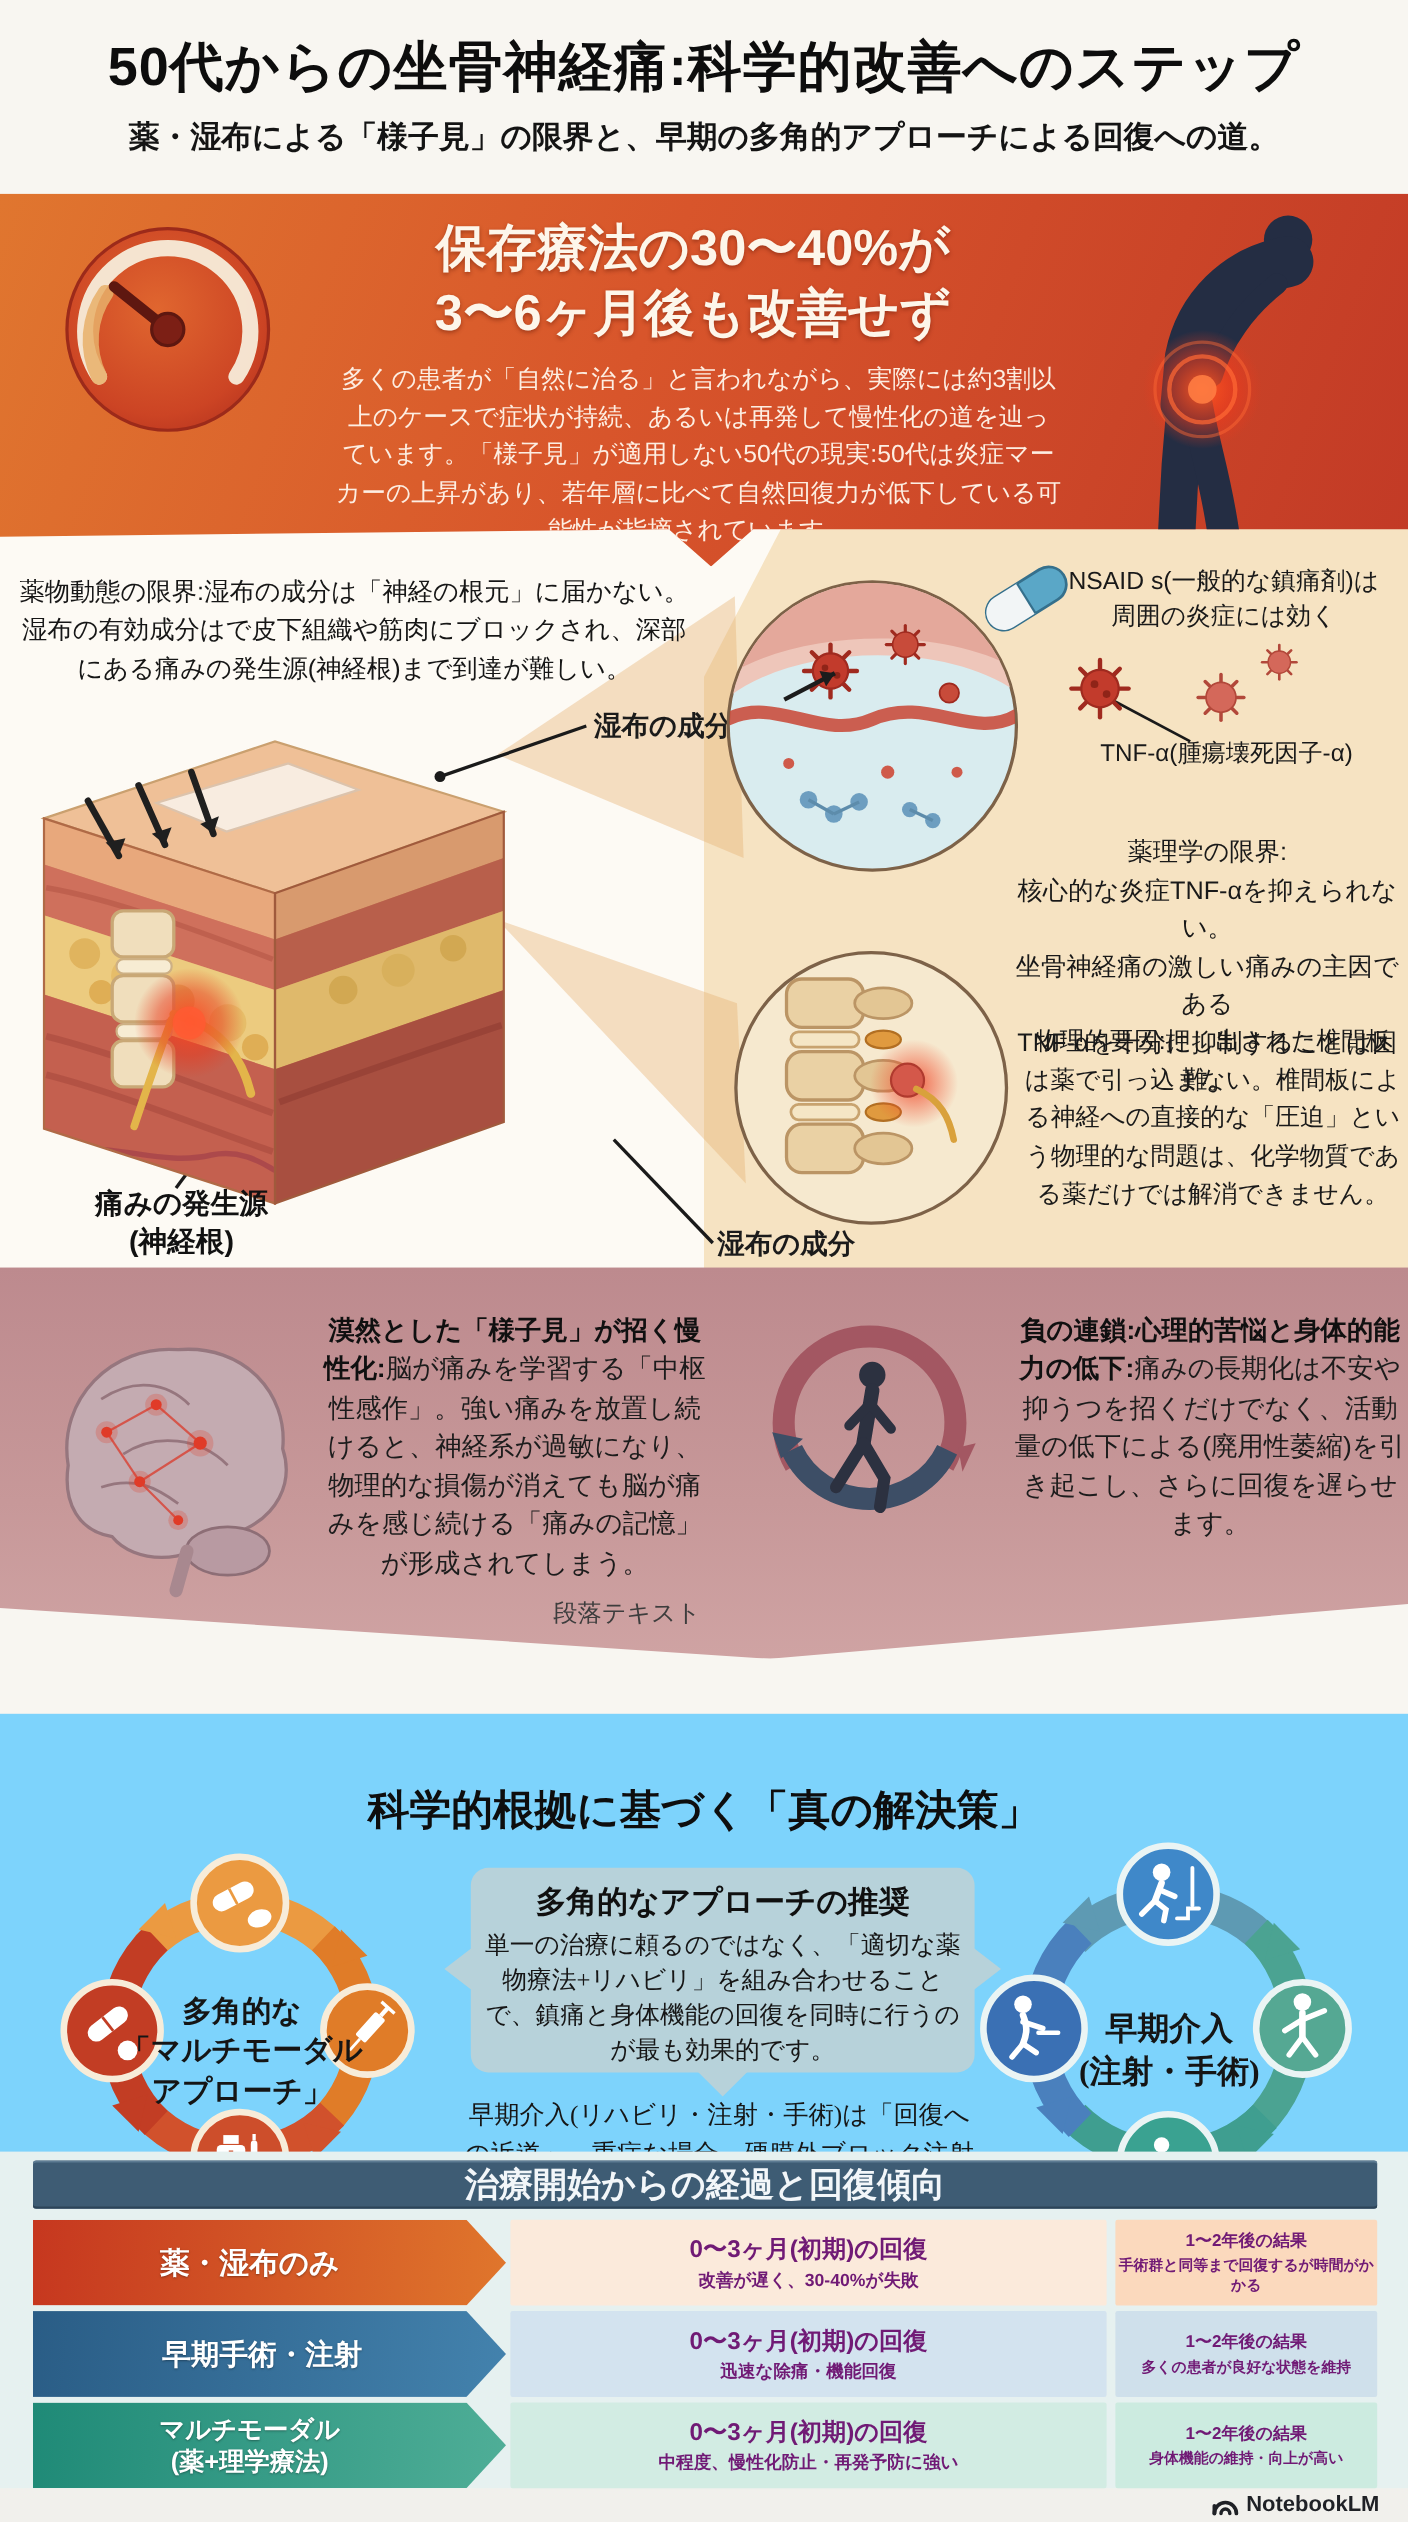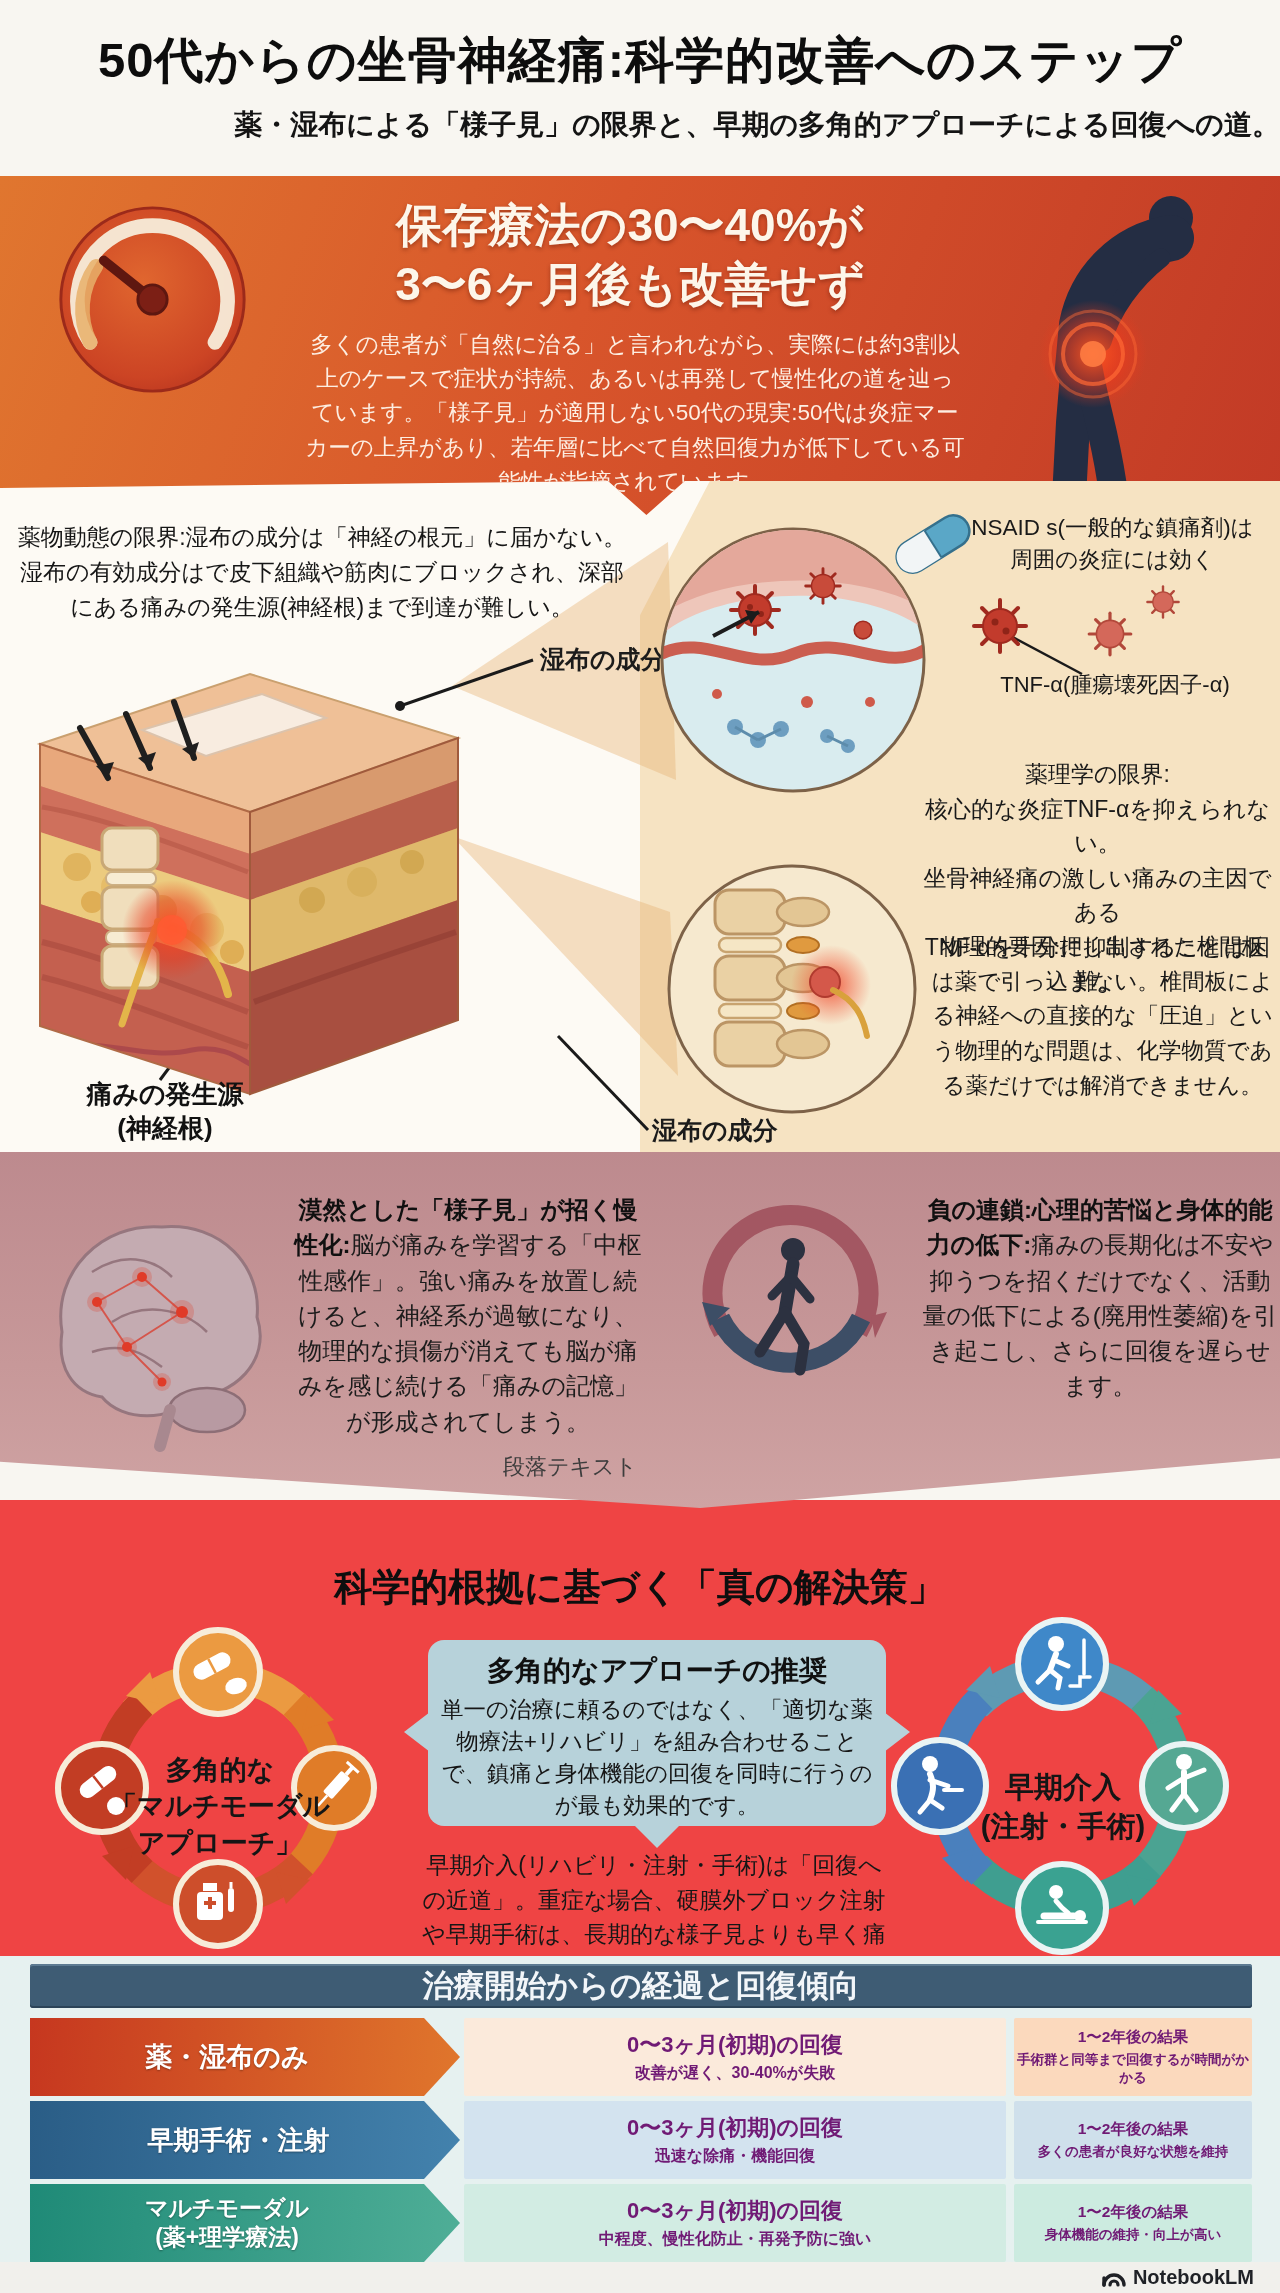--- a/index.html
+++ b/index.html
@@ -2,21 +2,21 @@
 <html lang="ja"><head>
 <meta charset="utf-8">
 <style>
   * { margin:0; padding:0; box-sizing:border-box; }
   body { background:#e8e6e0; font-family:"Liberation Sans","DejaVu Sans",sans-serif; }
   .page { position:relative; width:1280px; height:2293px; margin:0 auto; background:#f8f6f1; overflow:hidden; }
   .abs { position:absolute; }
 
   
   .main-title { top:28px; left:0; width:100%; text-align:center; font-size:49px; font-weight:bold; color:#0d0d0d; letter-spacing:1px; }
-  .sub-title  { top:106px; left:0; width:100%; text-align:right; font-size:28px; font-weight:bold; color:#141414; }
+  .sub-title  { top:106px; left:0; width:100%; text-align:center; font-size:28px; font-weight:bold; color:#141414; }
 
   
   .banner { top:176px; left:0; width:1280px; height:339px; z-index:3;
     background:linear-gradient(110deg,#e councils0762f 0%,#d8552b 45%,#c23a26 100%);
     background:linear-gradient(110deg,#e0762f 0%,#d8552b 45%,#c23a26 100%);
     clip-path:polygon(0 0,100% 0,100% 90%,53.5% 90%,50.5% 100%,47.5% 90%,0 92%); }
   .banner-headline { top:20px; left:290px; width:680px; text-align:center; color:#fdf6ea;
     font-size:46px; font-weight:bold; line-height:1.28; text-shadow:0 2px 4px rgba(90,20,5,.45); }
   .banner-body { top:152px; left:305px; width:660px; text-align:center; color:#fdeee2;
     font-size:22.5px; line-height:1.52; }
@@ -37,21 +37,21 @@
   
   .chronic { top:1152px; left:0; width:1280px; height:356px; z-index:2;
     background:linear-gradient(180deg,#bd8a8e 0%,#c79899 60%,#cfa3a3 100%);
     clip-path:polygon(0 0,100% 0,100% 86%,54.7% 100%,0 87%); }
   .chronic-left { top:40px; left:288px; width:360px; text-align:center; font-size:24px; color:#1c1c1c; line-height:1.47; }
   .chronic-right { top:40px; left:922px; width:356px; text-align:center; font-size:24px; color:#1c1c1c; line-height:1.47; }
   .lead-bold { font-weight:bold; color:#101010; }
   .chronic-caption { top:300px; left:430px; width:280px; text-align:center; font-size:22px; color:#3d3d3d; }
 
   
-  .solution { top:1500px; left:0; width:1280px; height:466px; background:#ef4444; z-index:1; }
+  .solution { top:1558px; left:0; width:1280px; height:466px; background:#7dd3fc; z-index:1;font-family:Liberation Serif, serif; }
   .sol-headline { top:62px; left:0; width:100%; text-align:center; font-size:38px; font-weight:bold; color:#0e0e0e; }
   .bubble { top:140px; left:428px; width:458px; height:186px; background:#b7d2da; border-radius:16px; }
   .bubble::before, .bubble::after, .bubble .tab-b { content:""; position:absolute; width:0; height:0; }
   .bubble::before { left:-24px; top:72px; border-top:20px solid transparent; border-bottom:20px solid transparent; border-right:26px solid #b7d2da; }
   .bubble::after { right:-24px; top:72px; border-top:20px solid transparent; border-bottom:20px solid transparent; border-left:26px solid #b7d2da; }
   .tab-b { left:205px; bottom:-22px; border-left:24px solid transparent; border-right:24px solid transparent; border-top:24px solid #b7d2da; }
   .bubble-title { top:12px; left:0; width:100%; text-align:center; font-size:28px; font-weight:bold; color:#101010; }
   .bubble-body { top:54px; left:8px; width:442px; text-align:center; font-size:22.5px; color:#161616; line-height:1.42; }
   .sol-para { top:348px; left:415px; width:478px; text-align:center; font-size:23px; color:#161616; line-height:1.5; }
   .cycle-label-left { top:252px; left:90px; width:260px; text-align:center; font-size:27px; font-weight:bold; color:#151515; line-height:1.35; }

